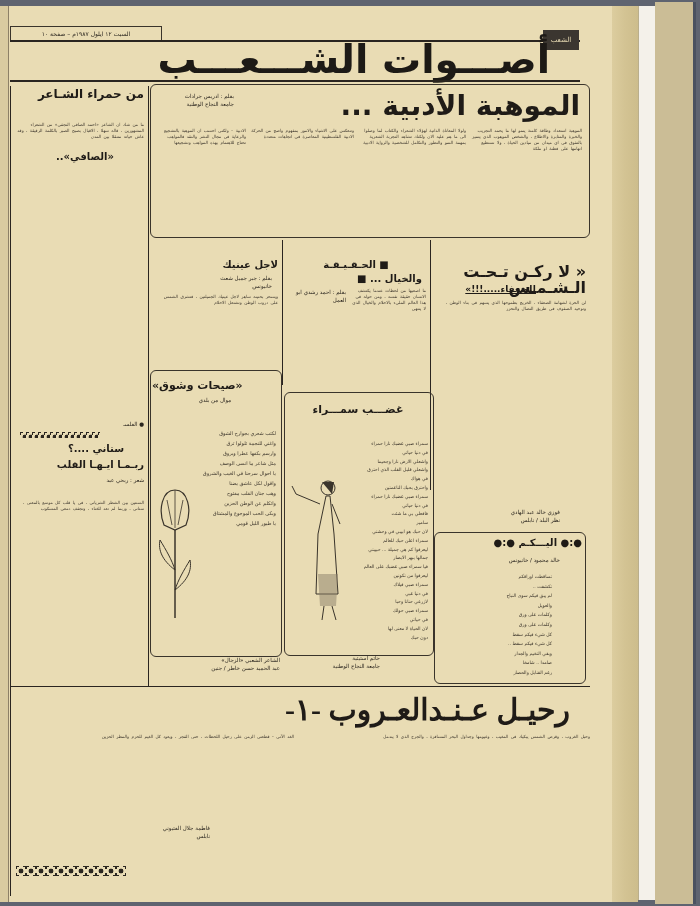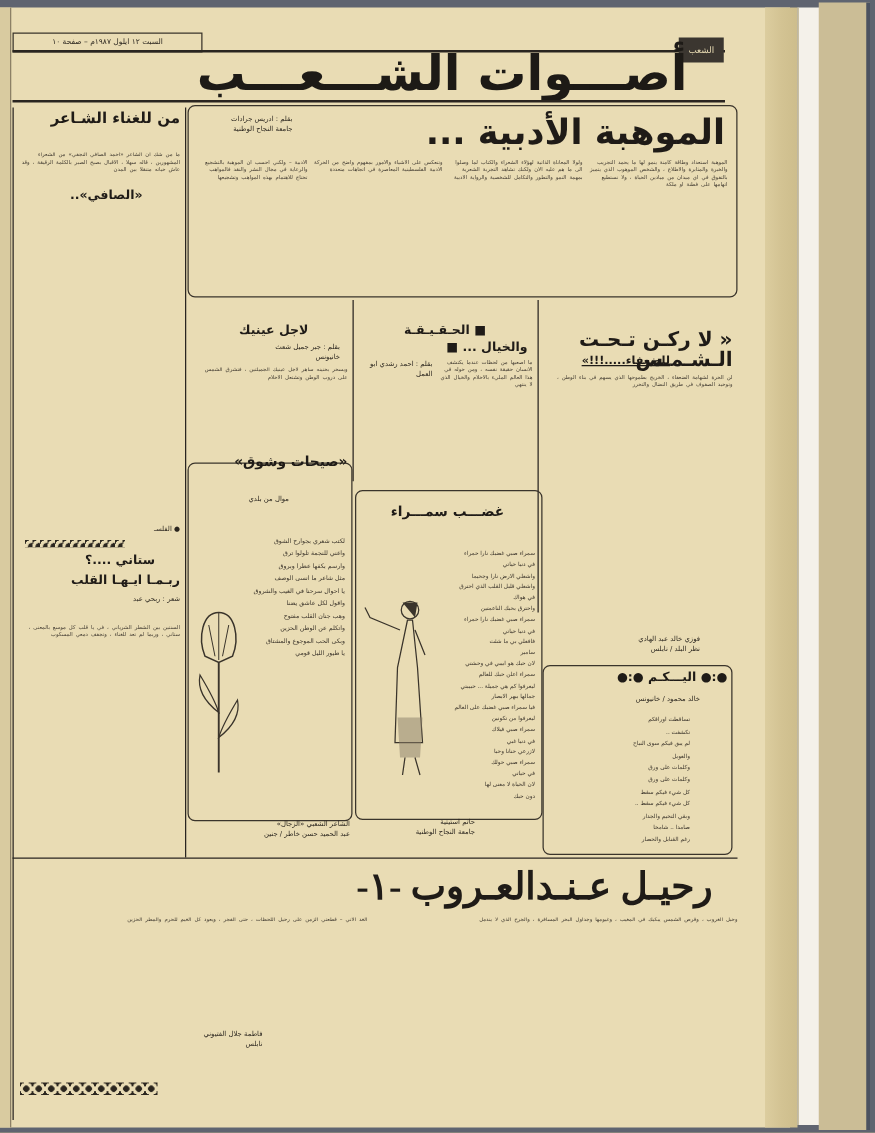--- a/index.html
+++ b/index.html
@@ -46,21 +46,21 @@
 <div class="txt headline" style="left:280px;top:88px;width:300px;height:36px;font-size:28px;line-height:36px;">الموهبة الأدبية ...</div>
 <div class="txt byline" style="left:154px;top:92px;width:80px;height:16px;">
     <div>بقلم : ادريس جرادات</div>
     <div>جامعة النجاح الوطنية</div>
   </div>
 <div class="txt body" style="left:470px;top:128px;width:112px;height:104px;">الموهبة استعداد وطاقة كامنة ينمو لها ما يحمد التجريب والخبرة والمثابرة والاطلاع ، والشخص الموهوب الذي يتميز بالتفوق في اي ميدان من ميادين الحياة ، ولا نستطيع اتهامها على فطنة او ملكة</div>
 <div class="txt body" style="left:358px;top:128px;width:108px;height:104px;">ولولا المعاناة الذاتية لهؤلاء الشعراء والكتاب لما وصلوا الى ما هم عليه الان ولكنك تشاهد التجربة الشعرية بمهمة النمو والتطور والتكامل للشخصية والرواية الادبية</div>
 <div class="txt body" style="left:250px;top:128px;width:104px;height:104px;">وتنعكس على الاشياء والامور بمفهوم واضح من الحركة الادبية الفلسطينية المعاصرة في اتجاهات متعددة</div>
 <div class="txt body" style="left:156px;top:128px;width:90px;height:104px;">الادبية – ولكني احسب ان الموهبة بالتشجيع والرعاية في مجال النشر والنقد فالمواهب تحتاج للاهتمام بهذه المواهب وتشجيعها</div>
 
-<div class="txt headline" style="left:14px;top:86px;width:130px;height:16px;font-size:12px;line-height:16px;">من للغناء الشـاعر</div>
+<div class="txt headline" style="left:14px;top:86px;width:130px;height:16px;font-size:12px;line-height:16px;">من حمراء الشـاعر</div>
 <div class="txt headline" style="left:14px;top:102px;width:100px;height:14px;font-size:10px;line-height:14px;margin-top:48px;">«الصافي»..</div>
 <div class="txt body" style="left:14px;top:122px;width:130px;height:295px;">ما من شك ان الشاعر «احمد الصافي النجفي» من الشعراء المشهورين ، قاله سهلا ، الاقبال بصبح الصبر بالكلمة الرقيقة ، وقد عاش حياته متنقلا بين المدن</div>
 
 <div class="rule" style="left:430px;top:240px;width:1px;height:250px;"></div>
 <div class="txt headline" style="left:436px;top:264px;width:150px;height:16px;font-size:16px;line-height:16px;">« لا ركـن تـحـت الـشـمـس</div>
 <div class="txt headline" style="left:436px;top:282px;width:100px;height:14px;font-size:9px;line-height:14px;text-decoration:underline;">للضعفاء.....!!!»</div>
 <div class="txt body" style="left:436px;top:300px;width:150px;height:210px;">لن الحرة لشهامة الضعفاء ، الخريج بطموحها الذي يسهم في بناء الوطن ، وتوحيد الصفوف في طريق النضال والتحرر</div>
 <div class="txt byline" style="left:460px;top:508px;width:100px;height:18px;">
     <div>فوزي خالد عبد الهادي</div>
     <div>نظر البلد / نابلس</div>
@@ -68,29 +68,29 @@
 
 <div class="rule" style="left:282px;top:240px;width:1px;height:145px;"></div>
 <div class="txt headline" style="left:290px;top:258px;width:132px;height:14px;font-size:10px;line-height:14px;text-align:center;">■ الحـقـيـقـة</div>
 <div class="txt headline" style="left:290px;top:272px;width:132px;height:14px;font-size:10px;line-height:14px;text-align:right;">والخيال ... ■</div>
 <div class="txt byline" style="left:286px;top:288px;width:60px;height:16px;">
     <div>بقلم : احمد رشدي ابو</div>
     <div>العمل</div>
   </div>
 <div class="txt body" style="left:350px;top:288px;width:76px;height:95px;">ما اصعبها من لحظات عندما يكتشف الانسان حقيقة نفسه ، ومن حوله في هذا العالم المليء بالاحلام والخيال الذي لا ينتهي</div>
 
-<div class="txt headline" style="left:160px;top:258px;width:118px;height:14px;font-size:10px;line-height:14px;text-align:center;">لاجل عينيك</div>
+<div class="txt headline" style="left:160px;top:258px;width:118px;height:14px;font-size:10px;line-height:14px;text-align:right;">لاجل عينيك</div>
 <div class="txt byline" style="left:160px;top:274px;width:112px;height:16px;">
     <div>بقلم : جبر جميل شعث</div>
     <div>خانيونس</div>
   </div>
 <div class="txt body" style="left:154px;top:294px;width:124px;height:70px;">ويسحر بحنينه ساهر لاجل عينيك الجميلتين ، فتشرق الشمس على دروب الوطن وتشتعل الاحلام</div>
 
 <div class="box" style="left:150px;top:370px;width:130px;height:285px;"></div>
-<div class="txt headline" style="left:152px;top:362px;width:126px;height:16px;font-size:11px;line-height:16px;text-align:right;">«صيحات وشوق»</div>
+<div class="txt headline" style="left:152px;top:378px;width:126px;height:16px;font-size:11px;line-height:16px;text-align:left;">«صيحات وشوق»</div>
 <div class="txt byline" style="left:152px;top:396px;width:126px;height:10px;text-align:center;">موال من بلدي</div>
 <div class="txt poem" style="left:196px;top:428px;width:80px;height:200px;">
   <div>لكتب شعري بجوارح الشوق</div>
     <div>واغني للنجمة تلولوا ترق</div>
     <div>وارسم بكفها عطرا وبروق</div>
     <div>مثل شاعر ما انسى الوصف</div>
     <div>يا احوال سرحنا في الغيب والشروق</div>
     <div>واقول لكل عاشق يضنا</div>
     <div>وهب جنان القلب مفتوح</div>
     <div>واتكلم عن الوطن الحزين</div>

